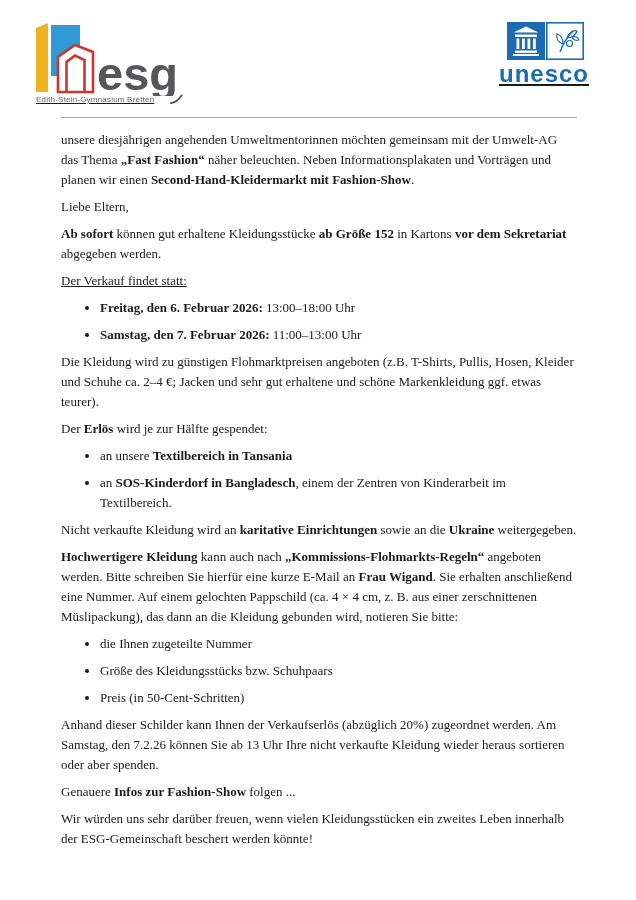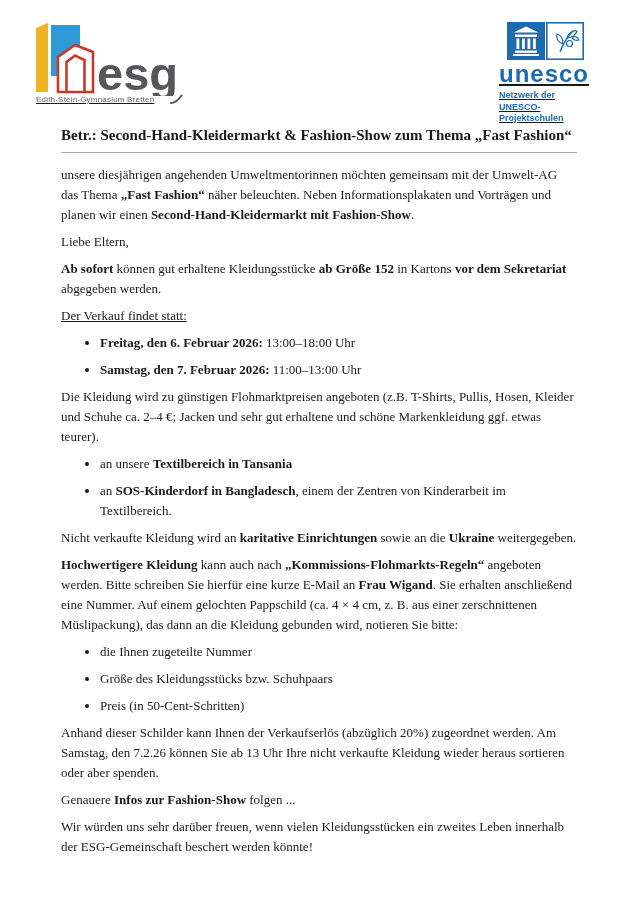--- a/index.html
+++ b/index.html
@@ -69,48 +69,44 @@
         <svg width="38" height="38" viewBox="0 0 38 38">
           <rect x="0.8" y="0.8" width="36.4" height="36.4" fill="#ffffff" stroke="#1C6BB2" stroke-width="1.6"></rect>
           <path d="M14,30 C17,22 21,15 27,9" stroke="#1C6BB2" stroke-width="1.4" fill="none"></path>
           <path d="M21,16 C23,10 28,8 31,9 C30,13 25,16 21,16 Z" stroke="#1C6BB2" stroke-width="1.2" fill="none"></path>
           <path d="M17,22 C12,20 10,16 11,12 C15,13 17,17 17,22 Z" stroke="#1C6BB2" stroke-width="1.2" fill="none"></path>
           <path d="M26,15 C29,14 32,15 33,18 C30,19 27,18 26,15 Z" stroke="#1C6BB2" stroke-width="1.2" fill="none"></path>
           <circle cx="23.5" cy="21.5" r="3" stroke="#1C6BB2" stroke-width="1.2" fill="none"></circle>
         </svg>
       </div>
       <div class="u-word">unesco</div>
-      <div class="u-cap">
-        <div>Netzwerk der</div>
-        <div>UNESCO-Projektschulen</div>
-      </div>
     </div>
 
   </header>
 
-  <h1 class="subject">Betr.: Second-Hand-Kleidermarkt &amp; Fashion-Show zum Thema „Fast Fashion“</h1>
   <hr class="rule">
 
   <main>
 
     <p><span>unsere diesjährigen angehenden Umweltmentorinnen möchten gemeinsam mit der Umwelt-AG das Thema </span><strong>„Fast Fashion“</strong><span> näher beleuchten. Neben Informationsplakaten und Vorträgen und planen wir einen </span><strong>Second-Hand-Kleidermarkt mit Fashion-Show</strong><span>.</span></p>
 
     <p>Liebe Eltern,</p>
 
     <p><strong>Ab sofort</strong><span> können gut erhaltene Kleidungsstücke </span><strong>ab Größe 152</strong><span> in Kartons </span><strong>vor dem Sekretariat</strong><span> abgegeben werden.</span></p>
 
     <p class="hu">Der Verkauf findet statt:</p>
 
     <ul>
       <li><strong>Freitag, den 6. Februar 2026:</strong><span> 13:00–18:00 Uhr</span></li>
       <li><strong>Samstag, den 7. Februar 2026:</strong><span> 11:00–13:00 Uhr</span></li>
     </ul>
 
     <p>Die Kleidung wird zu günstigen Flohmarktpreisen angeboten (z.B. T-Shirts, Pullis, Hosen, Kleider und Schuhe ca. 2–4 €; Jacken und sehr gut erhaltene und schöne Markenkleidung ggf. etwas teurer).</p>
 
+    <p><span>Der </span><strong>Erlös</strong><span> wird je zur Hälfte gespendet:</span></p>
 
     <ul>
       <li><span>an unsere </span><strong>Textilbereich in Tansania</strong></li>
       <li><span>an </span><strong>SOS-Kinderdorf in Bangladesch</strong><span>, einem der Zentren von Kinderarbeit im Textilbereich.</span></li>
     </ul>
 
     <p><span>Nicht verkaufte Kleidung wird an </span><strong>karitative Einrichtungen</strong><span> sowie an die </span><strong>Ukraine</strong><span> weitergegeben.</span></p>
 
 
     <p><strong>Hochwertigere Kleidung</strong><span> kann auch nach </span><strong>„Kommissions-Flohmarkts-Regeln“</strong><span> angeboten werden. Bitte schreiben Sie hierfür eine kurze E-Mail an </span><strong>Frau Wigand</strong><span>. Sie erhalten anschließend eine Nummer. Auf einem gelochten Pappschild (ca. 4 × 4 cm, z. B. aus einer zerschnittenen Müslipackung), das dann an die Kleidung gebunden wird, notieren Sie bitte:</span></p>

